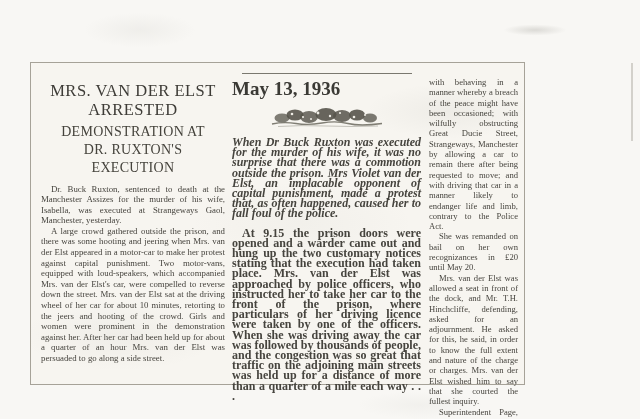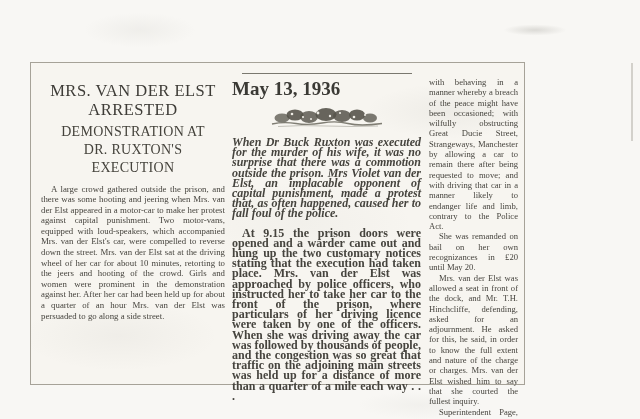--- a/index.html
+++ b/index.html
@@ -49,20 +49,21 @@
 </head>
 <body>
 
 <div class="edge-mark"></div>
 
 <div class="clipping">
 
   <div class="col col-left">
     <h1 class="headline">MRS. VAN DER ELST ARRESTED</h1>
     <h2 class="subheadline">DEMONSTRATION AT DR. RUXTON'S EXECUTION</h2>
+    <p class="body ind">Dr. Buck Ruxton, sentenced to death at the Manchester Assizes for the murder of his wife, Isabella, was executed at Strangeways Gaol, Manchester, yesterday.</p>
     <p class="body ind">A large crowd gathered outside the prison, and there was some hooting and jeering when Mrs. van der Elst appeared in a motor-car to make her protest against capital punishment. Two motor-vans, equipped with loud-speakers, which accompanied Mrs. van der Elst's car, were compelled to reverse down the street. Mrs. van der Elst sat at the driving wheel of her car for about 10 minutes, retorting to the jeers and hooting of the crowd. Girls and women were prominent in the demonstration against her. After her car had been held up for about a quarter of an hour Mrs. van der Elst was persuaded to go along a side street.</p>
   </div>
 
   <div class="col col-center">
     <div>
       <div class="rule"></div>
       <div class="date">May 13, 1936</div>
       <svg class="ornament" width="114" height="25" viewBox="0 0 114 25">
         <g fill="#57544b">
           <ellipse cx="12" cy="13" rx="7.5" ry="4.5" opacity=".75"></ellipse>

